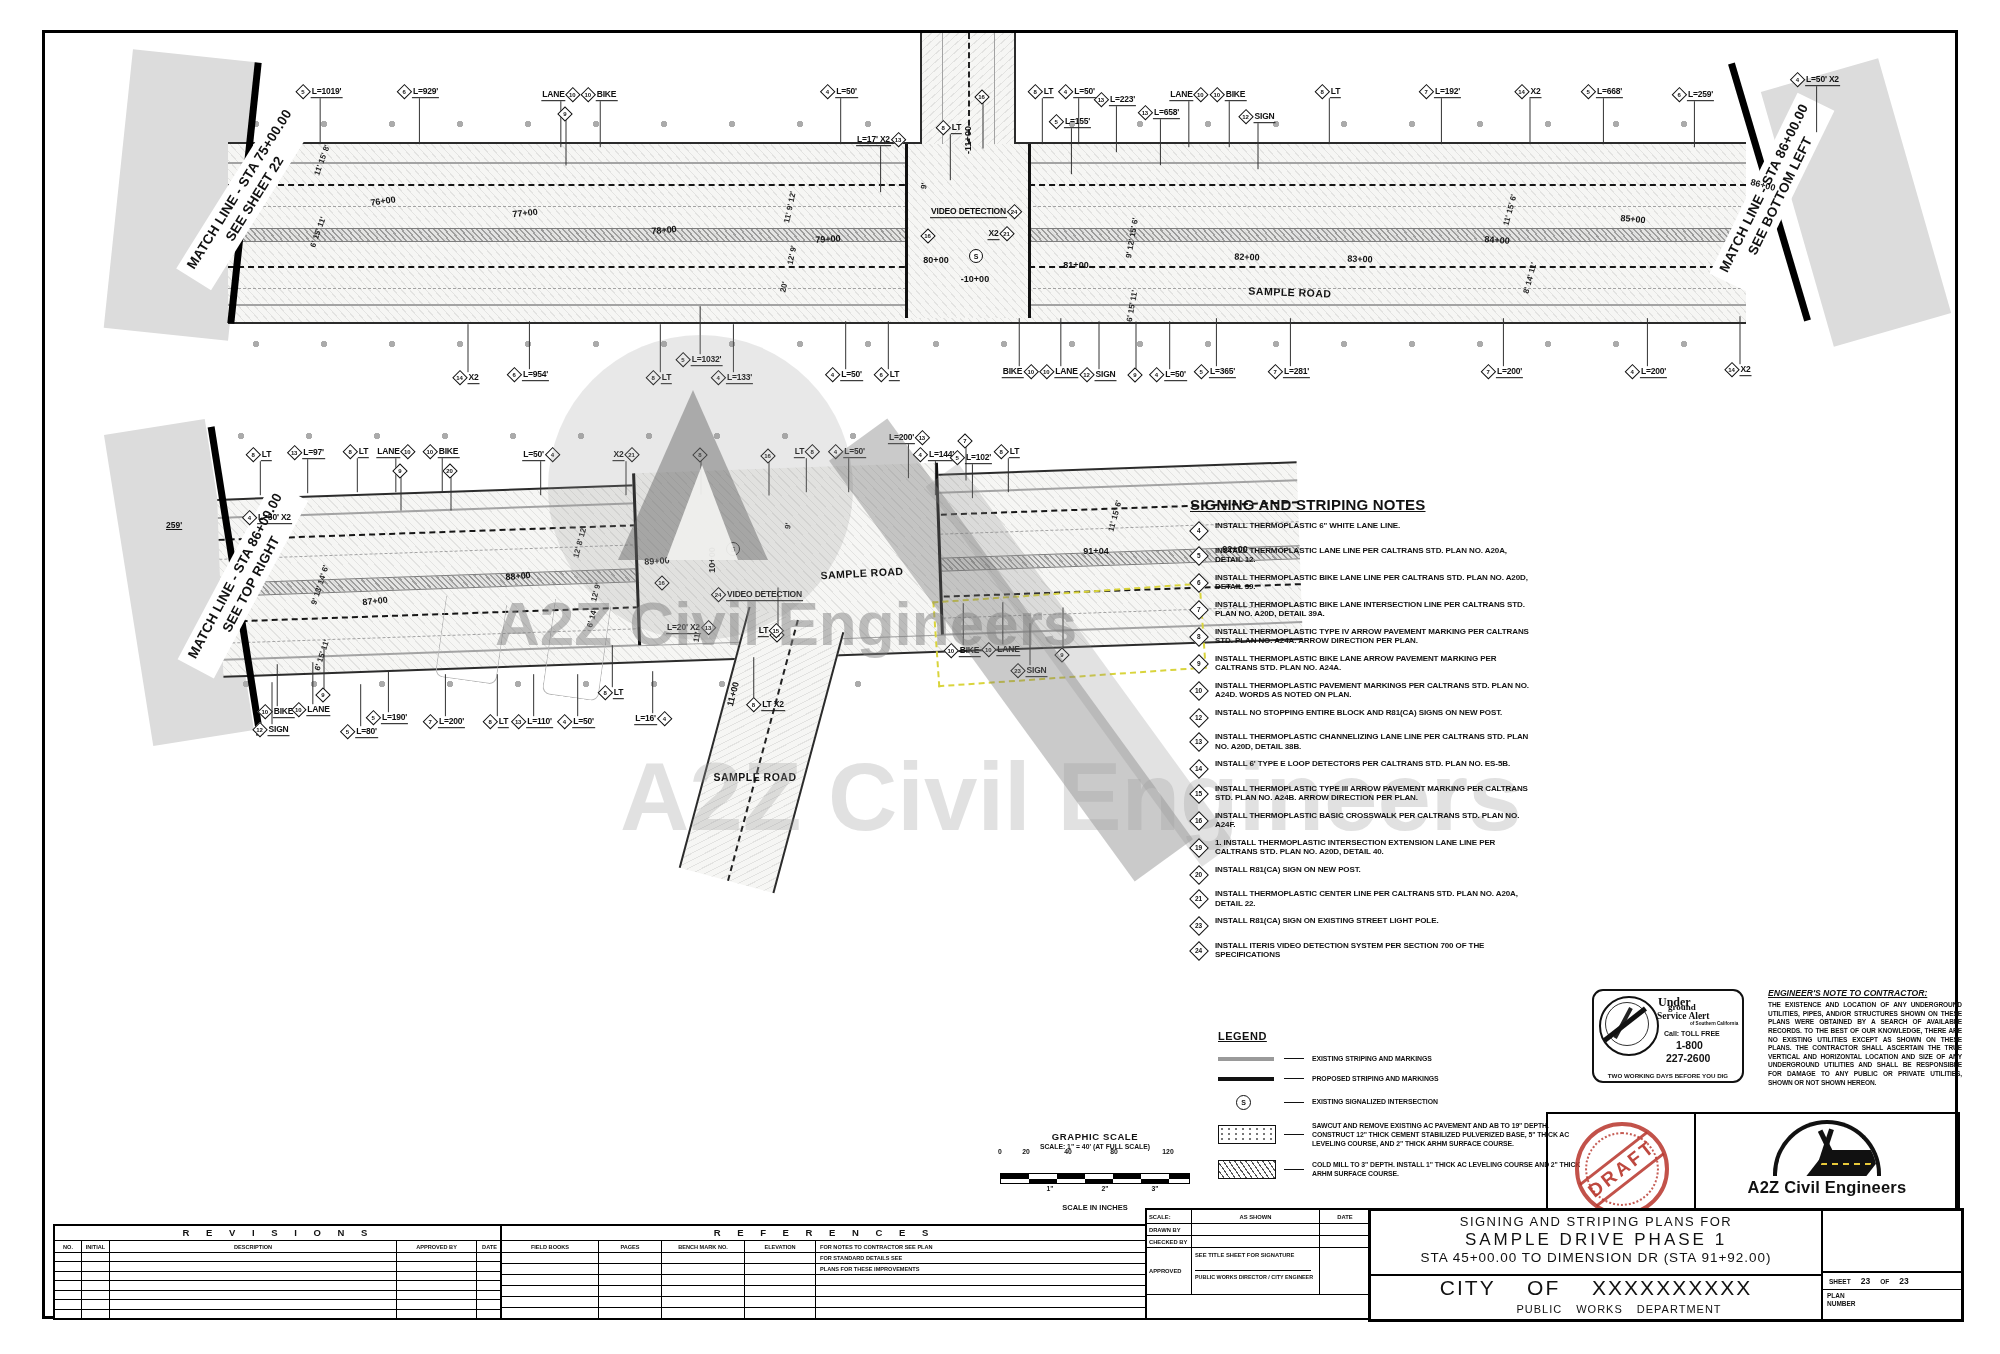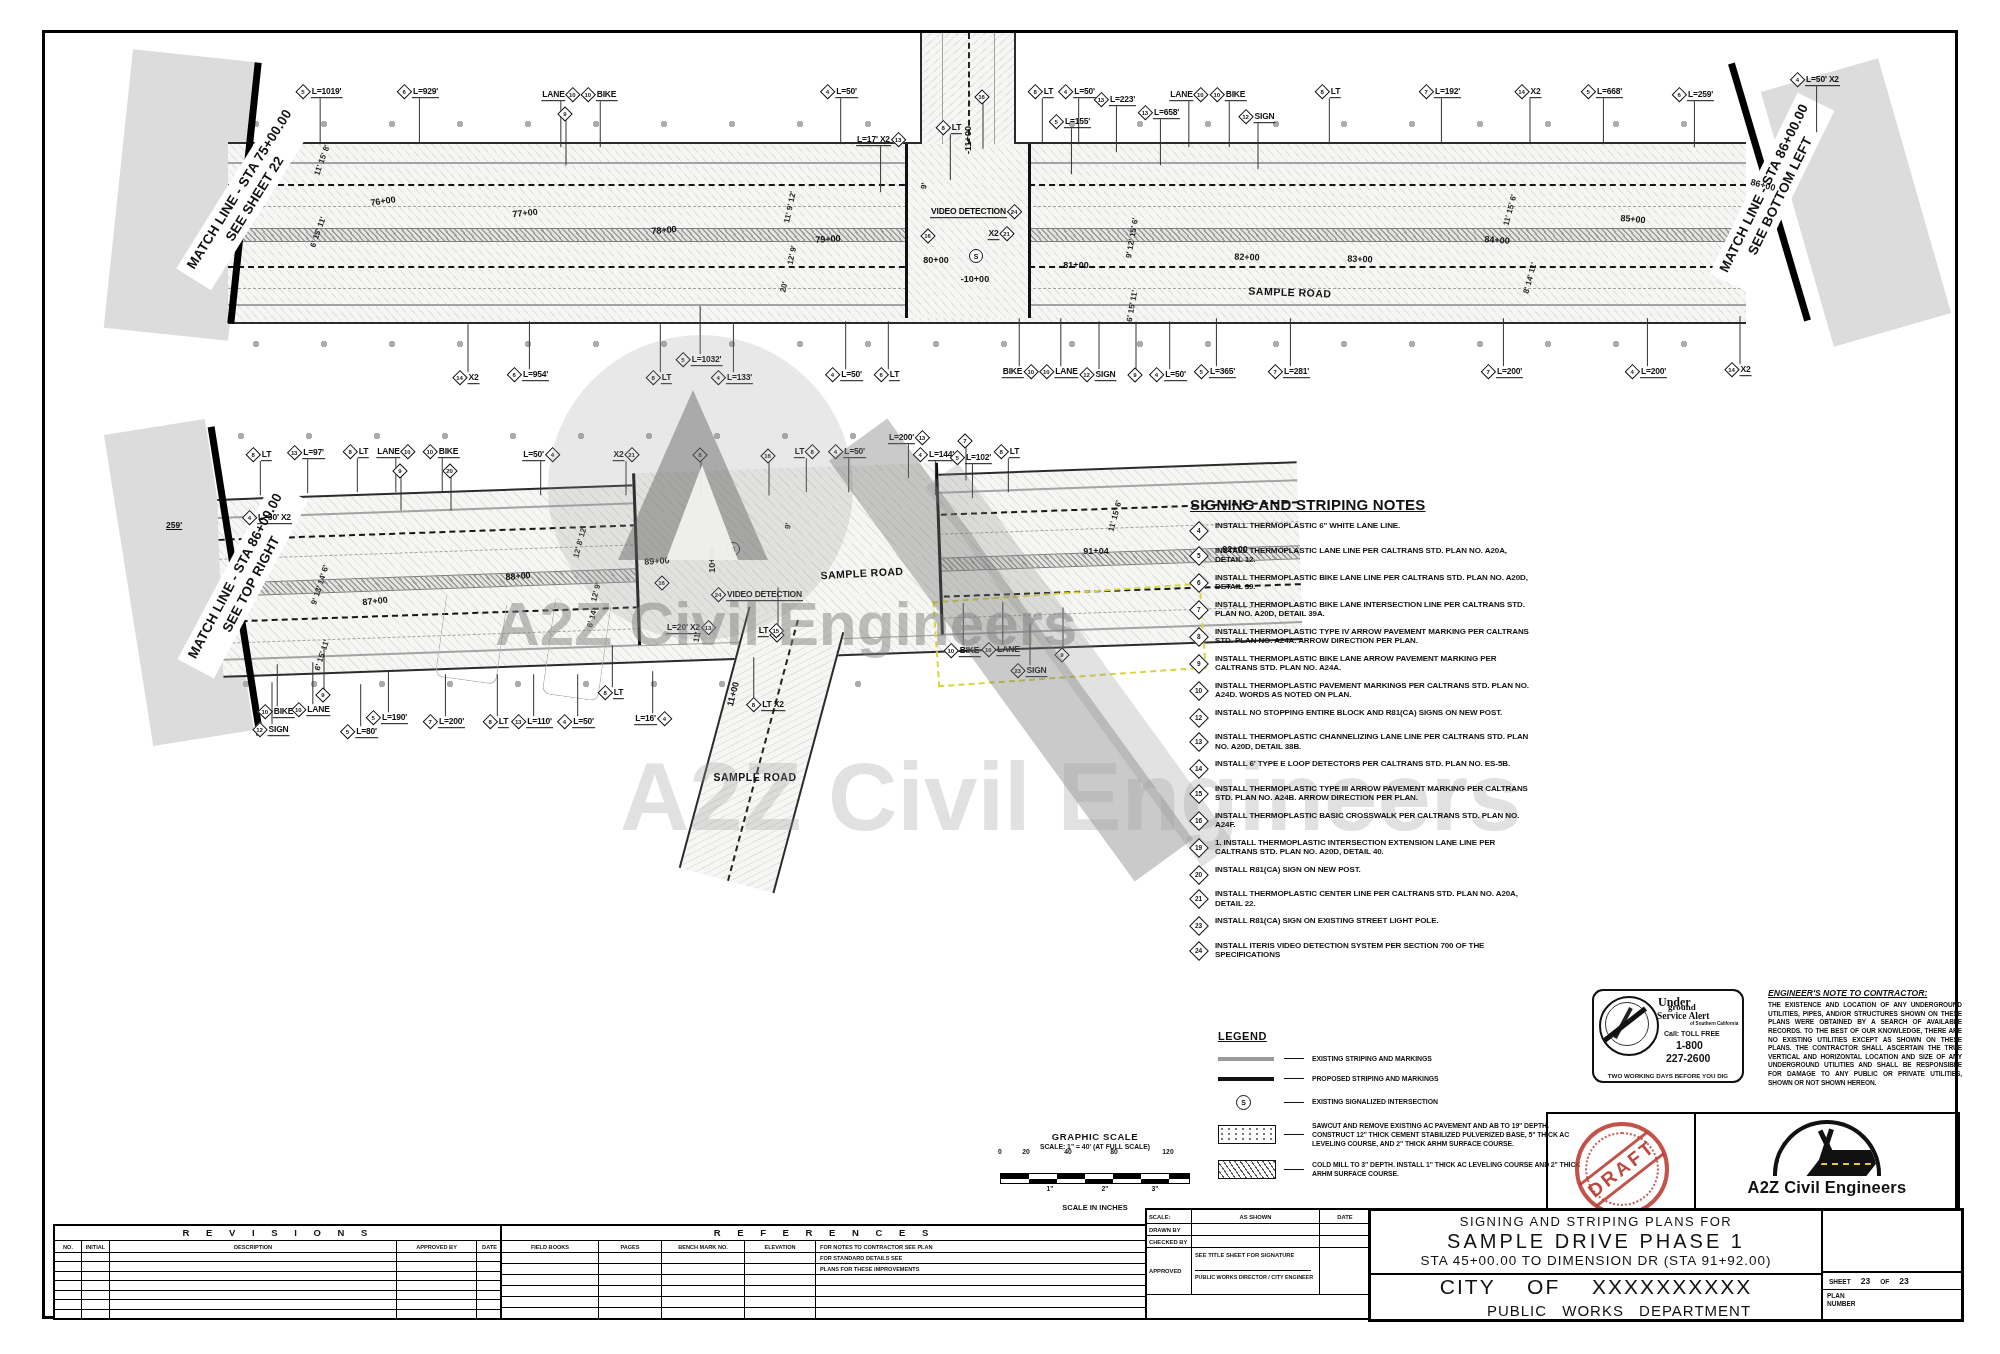--- a/index.html
+++ b/index.html
@@ -154,25 +154,25 @@
   #approval .am{flex:1;border-right:1px solid #000;display:flex;align-items:center;justify-content:center;position:relative;}
   #approval .ad{width:50px;flex:0 0 50px;display:flex;align-items:center;justify-content:center;}
   #approval .sigcell{flex-direction:column;justify-content:flex-start;align-items:flex-start;padding:4px 3px 2px 3px;}
   #approval .sigline{width:96%;border-bottom:1px solid #000;margin-top:12px;}
   #approval .sigttl{margin-top:3px;font-size:5.4px;}
 
   #titleblock{position:absolute;left:1368px;top:1208px;width:590px;height:108px;border:3px solid #000;display:flex;background:#fff;}
   #tb-main{flex:1;display:flex;flex-direction:column;border-right:2px solid #000;}
   #tb-top{height:60px;border-bottom:2px solid #000;text-align:center;padding-top:3px;}
   #tb-top .l1{font-size:13px;letter-spacing:1.5px;font-weight:400;}
-  #tb-top .l2{font-size:20px;letter-spacing:3px;font-weight:400;margin-top:1px;}
+  #tb-top .l2{font-size:17px;letter-spacing:3px;font-weight:400;margin-top:1px;}
   #tb-top .l3{font-size:13.5px;letter-spacing:1px;font-weight:400;}
   #tb-bot{flex:1;text-align:center;}
   #tb-bot .city{font-size:21px;font-weight:400;letter-spacing:2px;word-spacing:24px;}
-  #tb-bot .dept{font-size:15px;letter-spacing:1px;word-spacing:10px;margin-top:3px;margin-left:46px;}
+  #tb-bot .dept{font-size:11px;letter-spacing:1px;word-spacing:10px;margin-top:3px;margin-left:46px;}
   #tb-right{width:138px;flex:0 0 138px;display:flex;flex-direction:column;}
   #tb-r1{height:60px;border-bottom:2px solid #000;}
   #tb-r2{height:16px;border-bottom:1.5px solid #000;display:flex;align-items:center;gap:10px;padding:0 6px;font-weight:700;}
   #tb-r2 .sl{font-size:6.5px;} #tb-r2 .sn{font-size:8.5px;}
   #tb-r3{flex:1;padding:2px 4px;font-size:6.5px;font-weight:700;white-space:pre-line;line-height:1.3;}
 </style>
 </head>
 <body>
 
 <div id="sheet">

